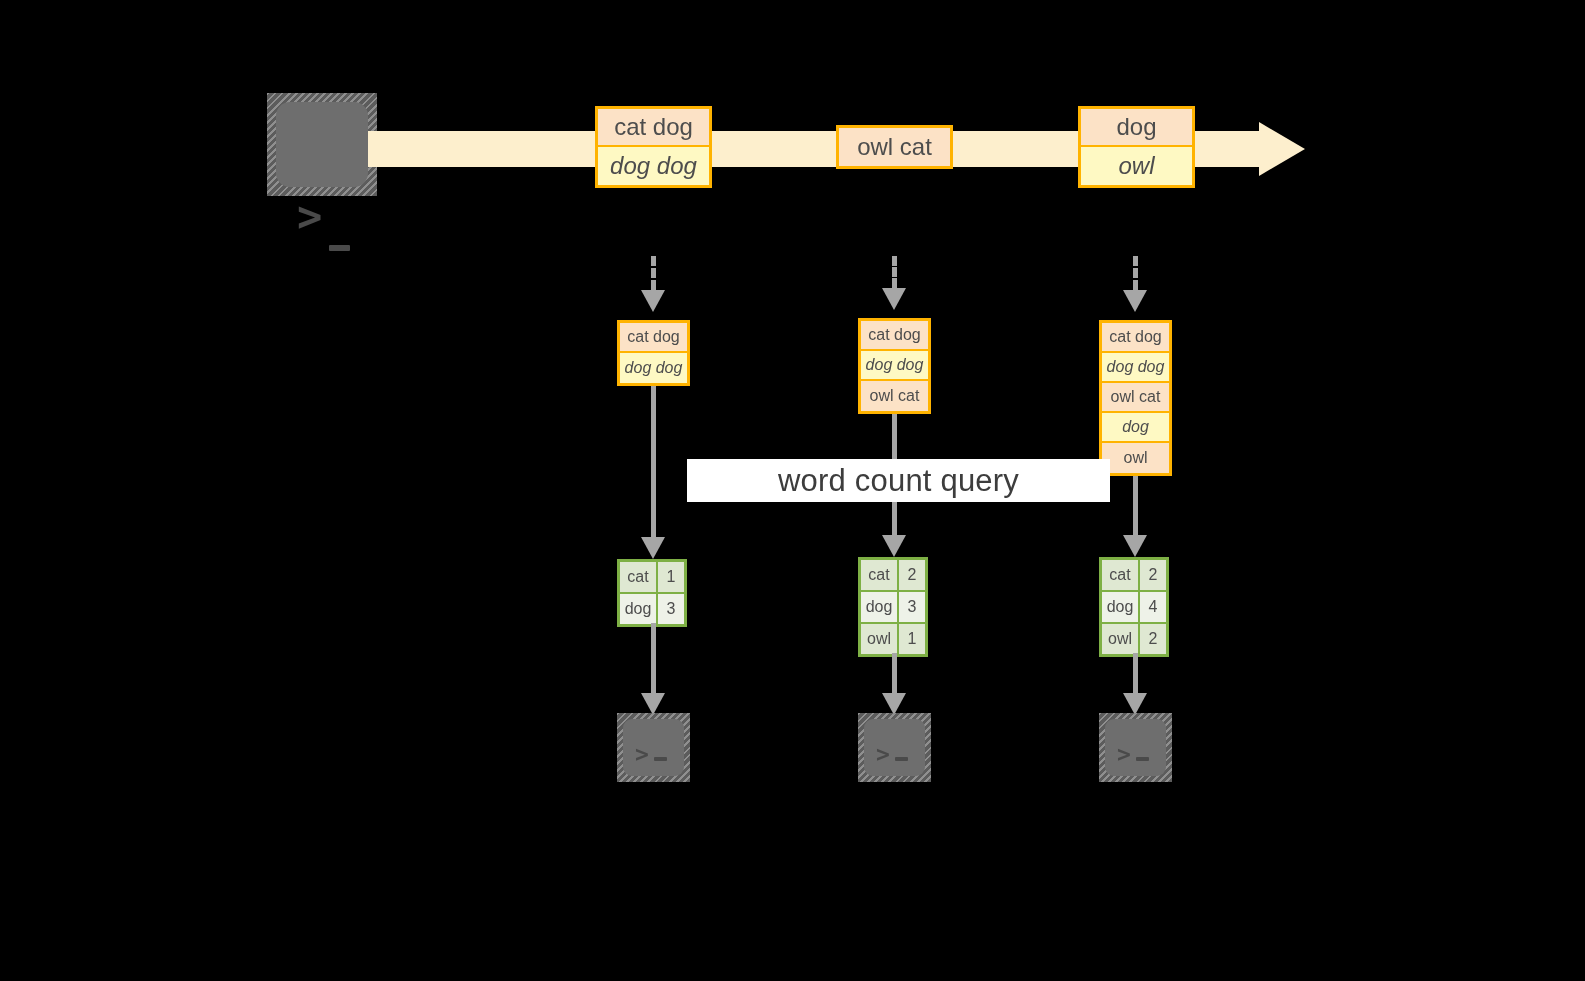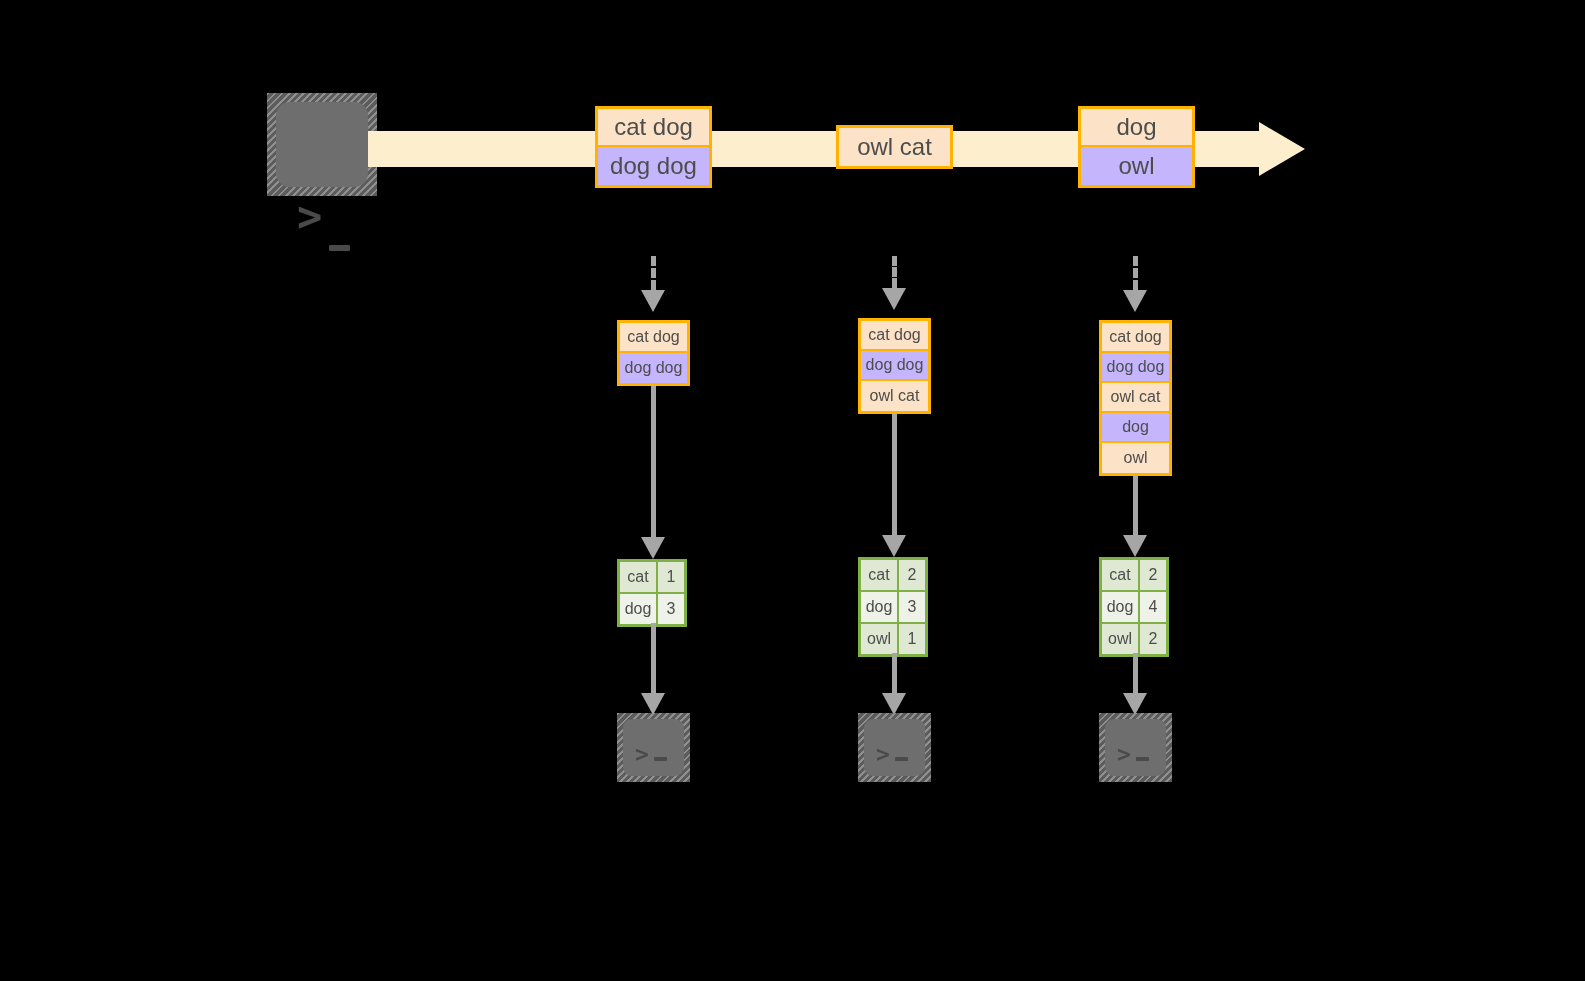--- a/index.html
+++ b/index.html
@@ -78,21 +78,21 @@
     box-sizing: border-box;
     color: #4d4d4d;
     display: flex;
     align-items: center;
     justify-content: center;
     white-space: nowrap;
     border-bottom: 2px solid #FFB300;
   }
   .rec-row:last-child { border-bottom: none; }
   .rec-row.dark { background: #FCE2C6; }
-  .rec-row.light { background: #c4b5fd; }
+  .rec-row.light { background: #fef9c3; font-style: italic; }
 
   
   .rec-top { font-size: 24px; }
   .rec-top .rec-row { height: 38px; }
 
   
   .rec-snap { font-size: 16px; }
   .rec-snap .rec-row { height: 30px; }
 
   
@@ -274,14 +274,17 @@
     </div>
   </div>
   <div class="v-line" style="left:1133px; top:653px; height:42px;"></div>
   <div class="v-head" style="left:1123px; top:693px;"></div>
   <div class="term-icon small" style="left:1099px; top:713px; width:73px; height:69px;">
     <div class="inner"></div>
     <div class="chev" style="left:18px; top:30px; font-size:23px;">&gt;</div>
     <div class="und" style="left:37px; top:44px; width:13px; height:4px;"></div>
   </div>
 
+  <div class="query-band" style="left:687px; top:459px; width:423px; height:43px; z-index:3;">
+    <span>word count query</span>
+  </div>
 
 </div>
 
 </body></html>

